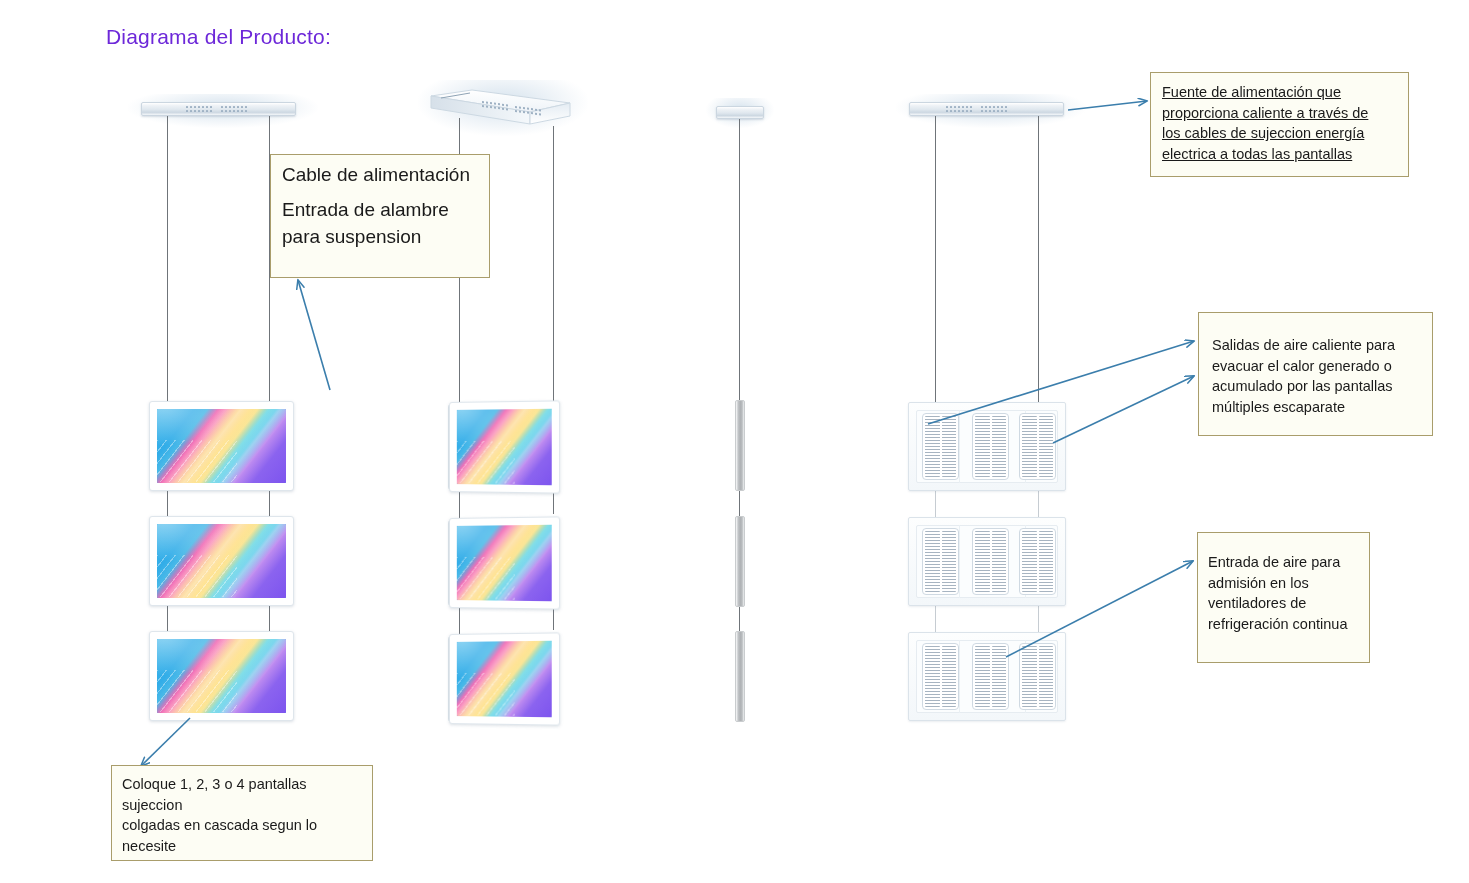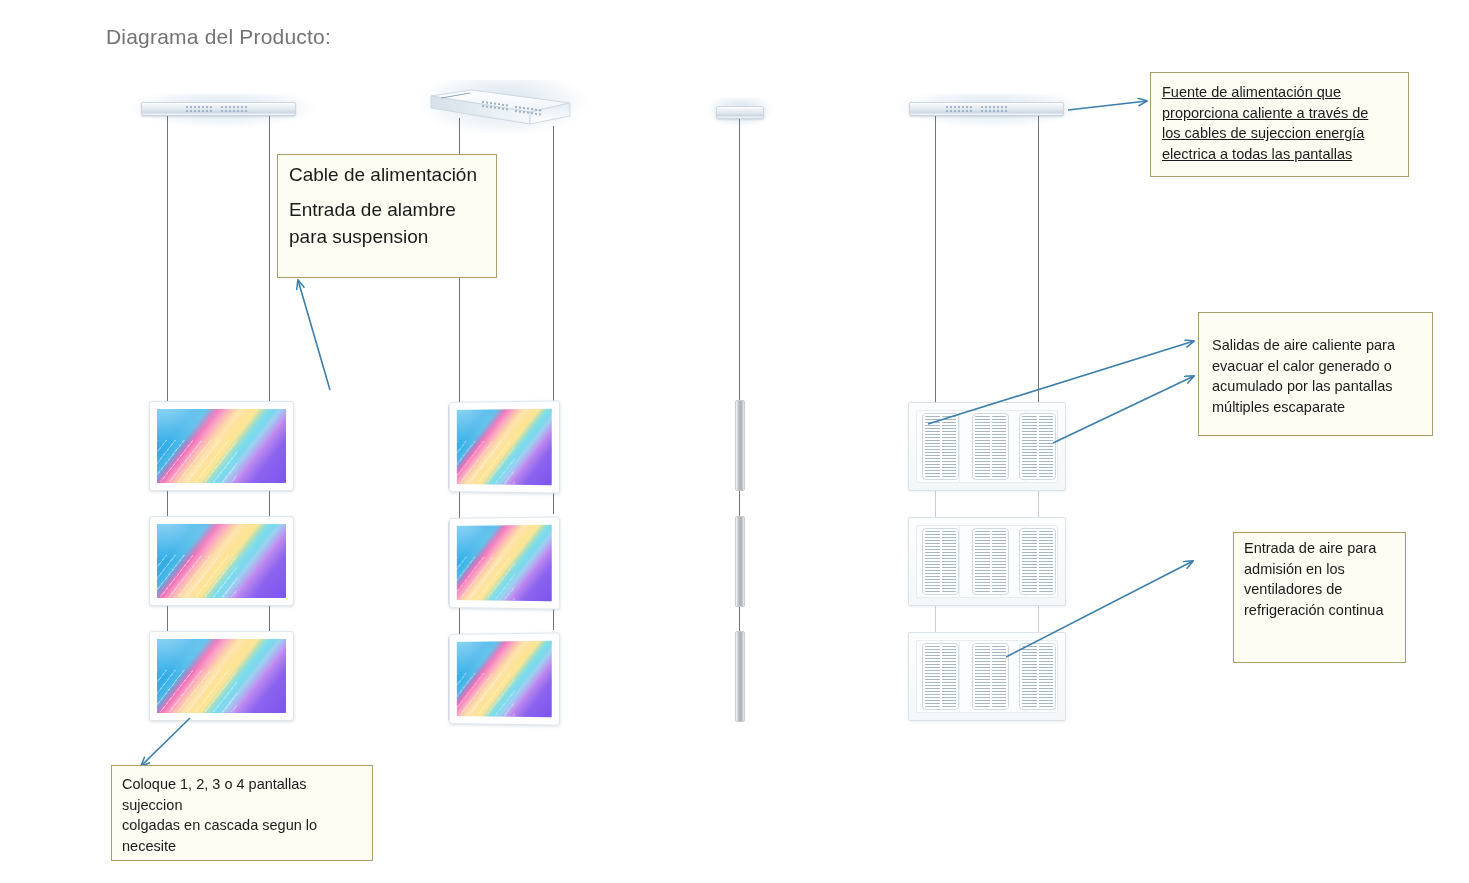--- a/index.html
+++ b/index.html
@@ -8,53 +8,53 @@
     background:#ffffff;
     font-family:"Liberation Sans", sans-serif;
     overflow:hidden;
     position:relative;
   }
   #stage{position:absolute;left:0;top:0;width:1469px;height:883px;}
 
   
   .title{
     position:absolute;left:106px;top:25px;
-    font-size:21px;color:#737373;letter-spacing:.2px;
+    font-size:21px;color:#6d28d9;letter-spacing:.2px;
     white-space:nowrap;
   }
 
   
   .callout{
     position:absolute;
     background:#fdfdf4;
     border:1px solid #a99d6b;
     box-sizing:border-box;
     color:#1a1a1a;
     line-height:1.42;
   }
   .callout .ln{white-space:nowrap;}
 
   #callout-cable{
-    left:277px;top:154px;width:220px;height:124px;
+    left:270px;top:154px;width:220px;height:124px;
     padding:10px 0 0 11px;font-size:19px;line-height:1.0;
   }
   #callout-cable .ln1{margin-bottom:16px;}
   #callout-cable .ln2{margin-bottom:8px;}
 
   #callout-power{
     left:1150px;top:72px;width:259px;height:105px;
     padding:9px 10px 0 11px;font-size:14.5px;text-decoration:underline;
   }
   #callout-hot{
     left:1198px;top:312px;width:235px;height:124px;
     padding:22px 10px 0 13px;font-size:14.5px;
   }
   #callout-intake{
     left:1197px;top:532px;width:173px;height:131px;
-    padding:5px 8px 0 10px;font-size:14.5px;margin-left:36px;
+    padding:19px 8px 0 10px;font-size:14.5px;
   }
   #callout-screens{
     left:111px;top:765px;width:262px;height:96px;
     padding:8px 8px 0 10px;font-size:14.5px;
   }
 
   
   #vec{position:absolute;left:0;top:0;width:1469px;height:883px;}
 
   

